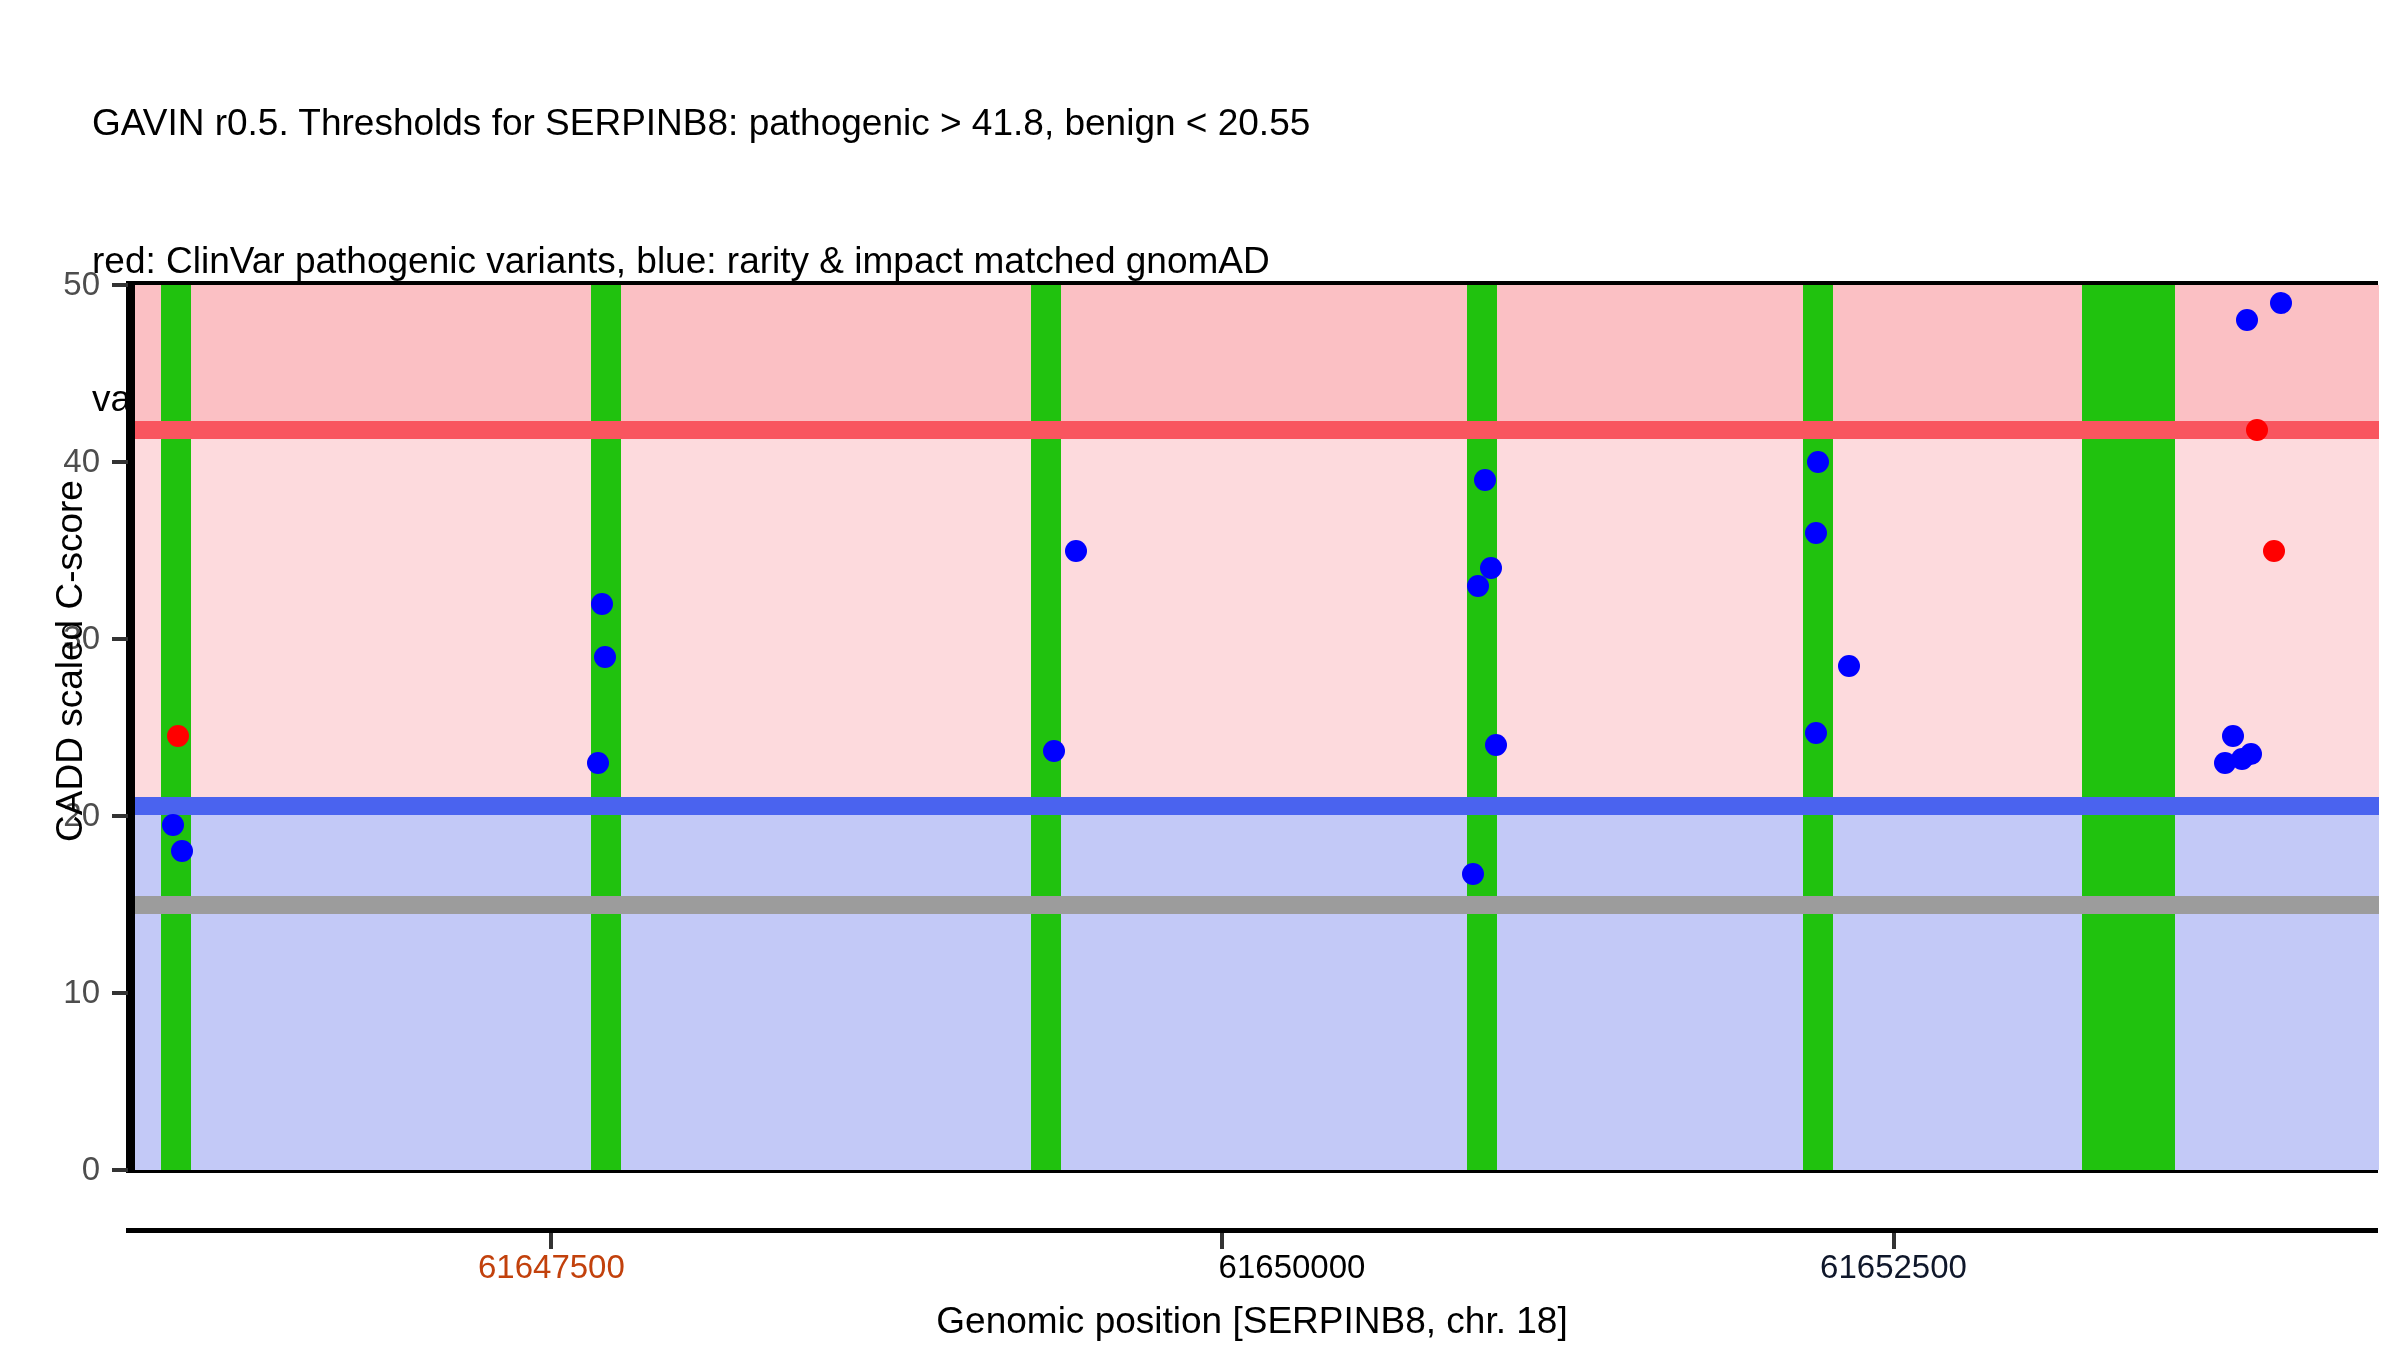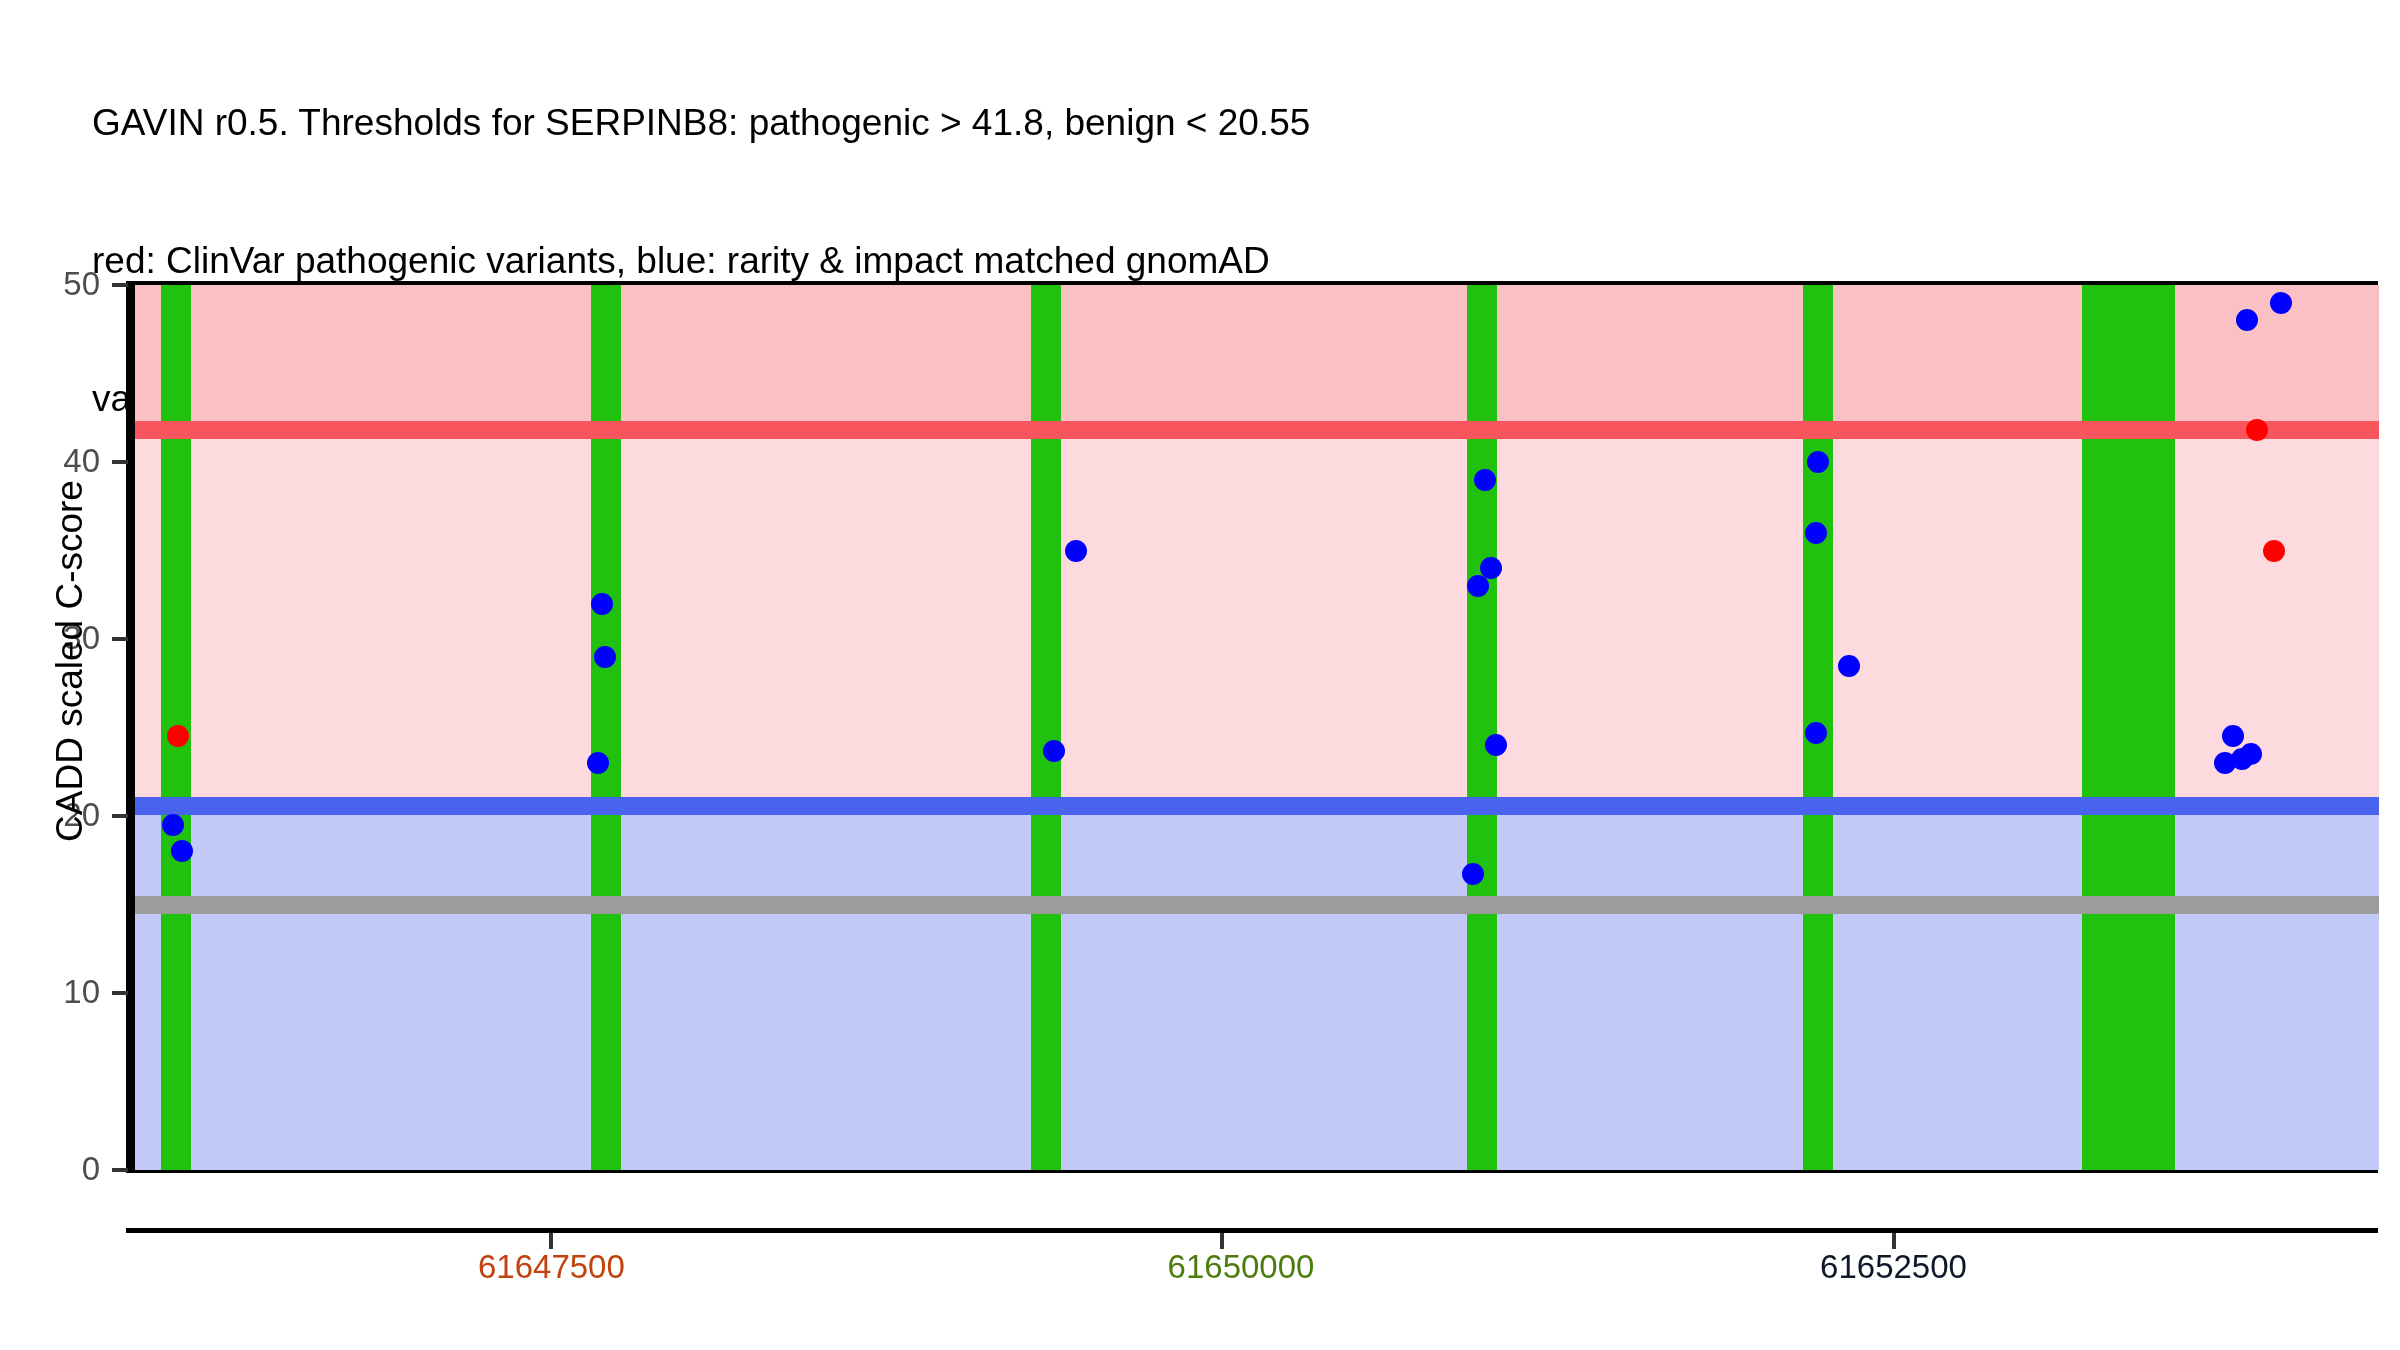--- a/index.html
+++ b/index.html
@@ -149,18 +149,19 @@
       <div class="ytick-label" style="top: 462px; left: -10px; right: auto; width: 110px; color: rgb(77, 77, 77);">40</div>
       <div class="ytick-mark" style="top: 283px;"></div>
       <div class="ytick-label" style="top: 285px; left: -10px; right: auto; width: 110px; color: rgb(77, 77, 77);">50</div>
     </div>
   <div id="ylab">CADD scaled C-score</div>
 
   <div id="x-ticks">
       <div class="xtick-mark" style="left: 551.421px;"></div>
       <div class="xtick-label" style="left: 551.421px; color: #c2410c;">61647500</div>
       <div class="xtick-mark" style="left: 1222.47px;"></div>
-      <div class="xtick-label" style="left: 1241px; color: #4d7c0f;">61650000</div>
+      <div class="xtick-label" style="left: 1292px; color: #000000;">61650000</div>
       <div class="xtick-mark" style="left: 1893.53px;"></div>
       <div class="xtick-label" style="left: 1893.53px; color: #0f172a;">61652500</div>
     </div>
+  <div id="xlab">Genomic position [SERPINB8, chr. 18]</div>
 
 </div>
 
 </body></html>

